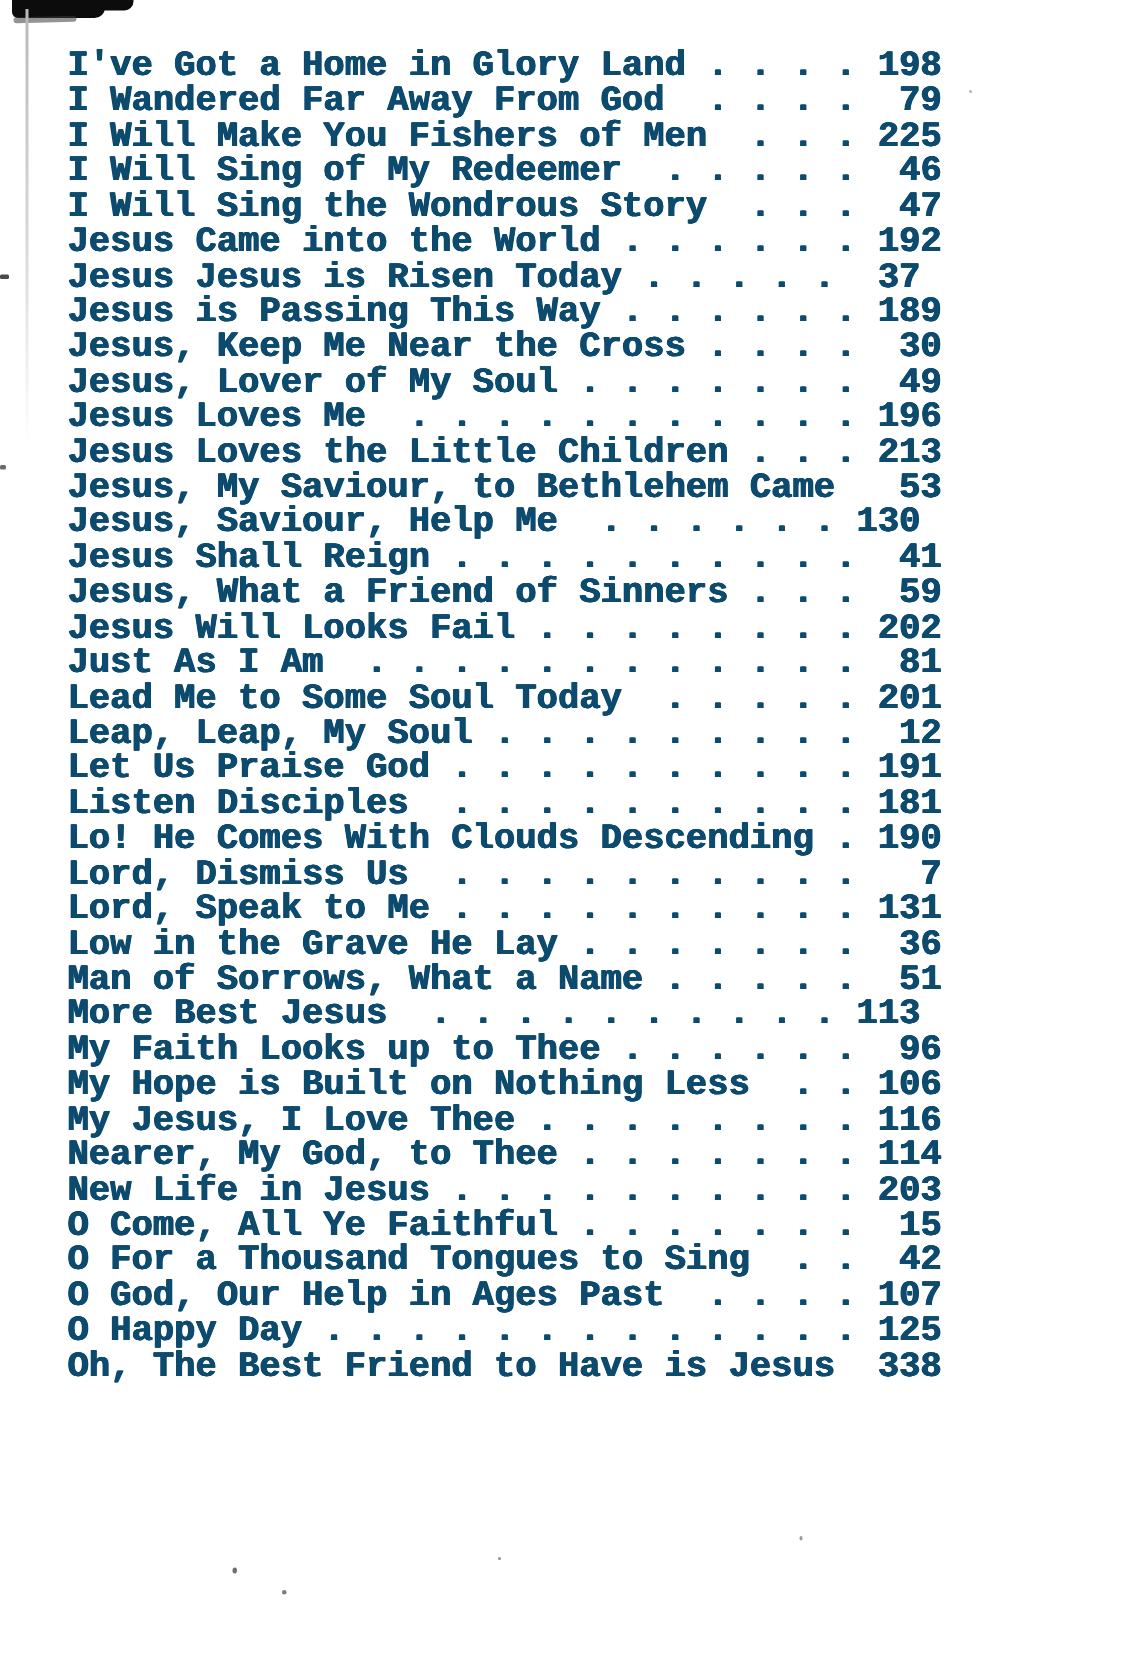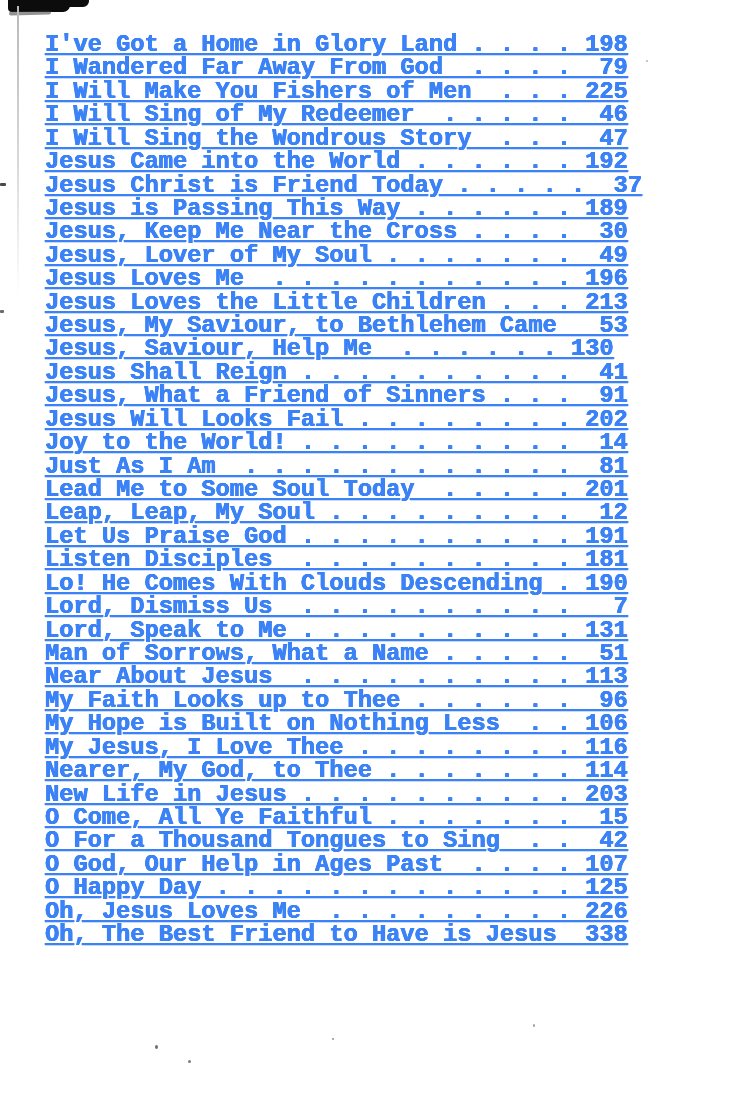--- a/index.html
+++ b/index.html
@@ -96,55 +96,54 @@
   <div class="blob-fringe"></div>
   <div class="edge-vline"></div>
   <div class="edge-dash-1"></div>
   <div class="edge-dash-2"></div>
   <div class="speck speck-1"></div>
   <div class="speck speck-2"></div>
   <div class="speck speck-3"></div>
   <div class="speck speck-4"></div>
   <div class="speck speck-5"></div>
 
-  <div class="index-list" style="color: #3b82f6; text-decoration: underline;">
+  <div class="index-list" style="color: #0c4a6e;">
       <div class="index-row"><span>I've Got a Home in Glory Land</span><span> . . . .</span><span> 198</span></div>
       <div class="index-row"><span>I Wandered Far Away From God</span><span>  . . . .</span><span>  79</span></div>
       <div class="index-row"><span>I Will Make You Fishers of Men</span><span>  . . .</span><span> 225</span></div>
       <div class="index-row"><span>I Will Sing of My Redeemer</span><span>  . . . . .</span><span>  46</span></div>
       <div class="index-row"><span>I Will Sing the Wondrous Story</span><span>  . . .</span><span>  47</span></div>
       <div class="index-row"><span>Jesus Came into the World</span><span> . . . . . .</span><span> 192</span></div>
-      <div class="index-row"><span>Jesus Christ is Friend Today</span><span> . . . . .</span><span>  37</span></div>
+      <div class="index-row"><span>Jesus Jesus is Risen Today</span><span> . . . . .</span><span>  37</span></div>
       <div class="index-row"><span>Jesus is Passing This Way</span><span> . . . . . .</span><span> 189</span></div>
       <div class="index-row"><span>Jesus, Keep Me Near the Cross</span><span> . . . .</span><span>  30</span></div>
       <div class="index-row"><span>Jesus, Lover of My Soul</span><span> . . . . . . .</span><span>  49</span></div>
       <div class="index-row"><span>Jesus Loves Me</span><span>  . . . . . . . . . . .</span><span> 196</span></div>
       <div class="index-row"><span>Jesus Loves the Little Children</span><span> . . .</span><span> 213</span></div>
       <div class="index-row"><span>Jesus, My Saviour, to Bethlehem Came</span><span> </span><span>  53</span></div>
       <div class="index-row"><span>Jesus, Saviour, Help Me</span><span>  . . . . . .</span><span> 130</span></div>
       <div class="index-row"><span>Jesus Shall Reign</span><span> . . . . . . . . . .</span><span>  41</span></div>
-      <div class="index-row"><span>Jesus, What a Friend of Sinners</span><span> . . .</span><span>  91</span></div>
+      <div class="index-row"><span>Jesus, What a Friend of Sinners</span><span> . . .</span><span>  59</span></div>
       <div class="index-row"><span>Jesus Will Looks Fail</span><span> . . . . . . . .</span><span> 202</span></div>
-      <div class="index-row"><span>Joy to the World!</span><span> . . . . . . . . . .</span><span>  14</span></div>
       <div class="index-row"><span>Just As I Am</span><span>  . . . . . . . . . . . .</span><span>  81</span></div>
       <div class="index-row"><span>Lead Me to Some Soul Today</span><span>  . . . . .</span><span> 201</span></div>
       <div class="index-row"><span>Leap, Leap, My Soul</span><span> . . . . . . . . .</span><span>  12</span></div>
       <div class="index-row"><span>Let Us Praise God</span><span> . . . . . . . . . .</span><span> 191</span></div>
       <div class="index-row"><span>Listen Disciples</span><span>  . . . . . . . . . .</span><span> 181</span></div>
       <div class="index-row"><span>Lo! He Comes With Clouds Descending</span><span> .</span><span> 190</span></div>
       <div class="index-row"><span>Lord, Dismiss Us</span><span>  . . . . . . . . . .</span><span>   7</span></div>
       <div class="index-row"><span>Lord, Speak to Me</span><span> . . . . . . . . . .</span><span> 131</span></div>
+      <div class="index-row"><span>Low in the Grave He Lay</span><span> . . . . . . .</span><span>  36</span></div>
       <div class="index-row"><span>Man of Sorrows, What a Name</span><span> . . . . .</span><span>  51</span></div>
-      <div class="index-row"><span>Near About Jesus</span><span>  . . . . . . . . . .</span><span> 113</span></div>
+      <div class="index-row"><span>More Best Jesus</span><span>  . . . . . . . . . .</span><span> 113</span></div>
       <div class="index-row"><span>My Faith Looks up to Thee</span><span> . . . . . .</span><span>  96</span></div>
       <div class="index-row"><span>My Hope is Built on Nothing Less</span><span>  . .</span><span> 106</span></div>
       <div class="index-row"><span>My Jesus, I Love Thee</span><span> . . . . . . . .</span><span> 116</span></div>
       <div class="index-row"><span>Nearer, My God, to Thee</span><span> . . . . . . .</span><span> 114</span></div>
       <div class="index-row"><span>New Life in Jesus</span><span> . . . . . . . . . .</span><span> 203</span></div>
       <div class="index-row"><span>O Come, All Ye Faithful</span><span> . . . . . . .</span><span>  15</span></div>
       <div class="index-row"><span>O For a Thousand Tongues to Sing</span><span>  . .</span><span>  42</span></div>
       <div class="index-row"><span>O God, Our Help in Ages Past</span><span>  . . . .</span><span> 107</span></div>
       <div class="index-row"><span>O Happy Day</span><span> . . . . . . . . . . . . .</span><span> 125</span></div>
-      <div class="index-row"><span>Oh, Jesus Loves Me</span><span>  . . . . . . . . .</span><span> 226</span></div>
       <div class="index-row"><span>Oh, The Best Friend to Have is Jesus</span><span> </span><span> 338</span></div>
     </div>
 
 </div>
 
 </body></html>

